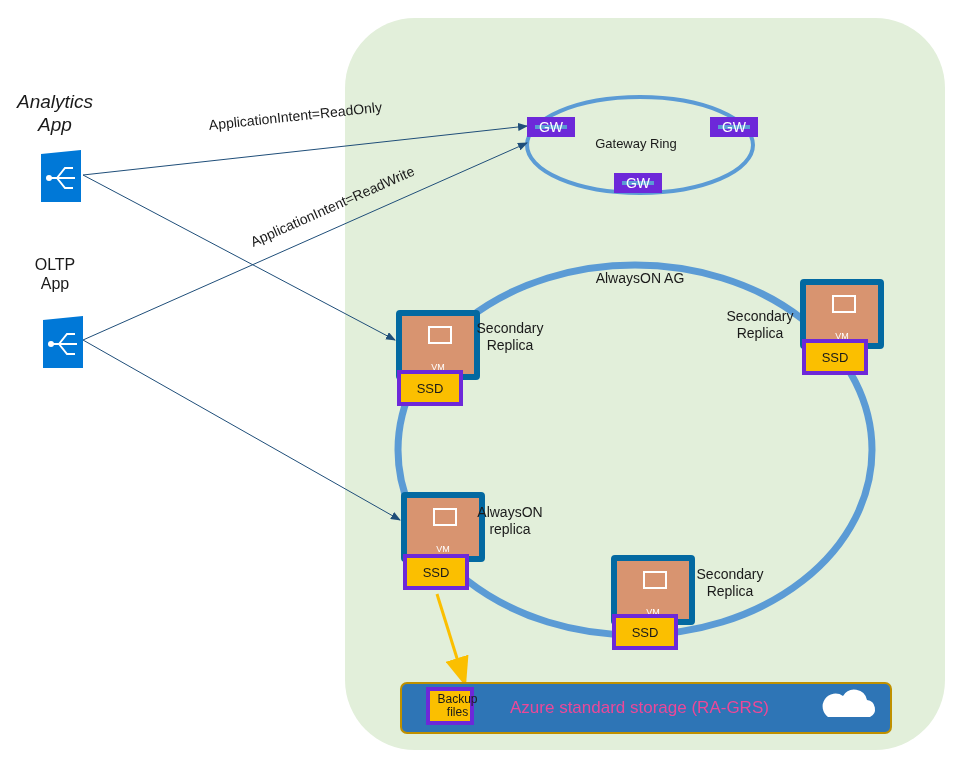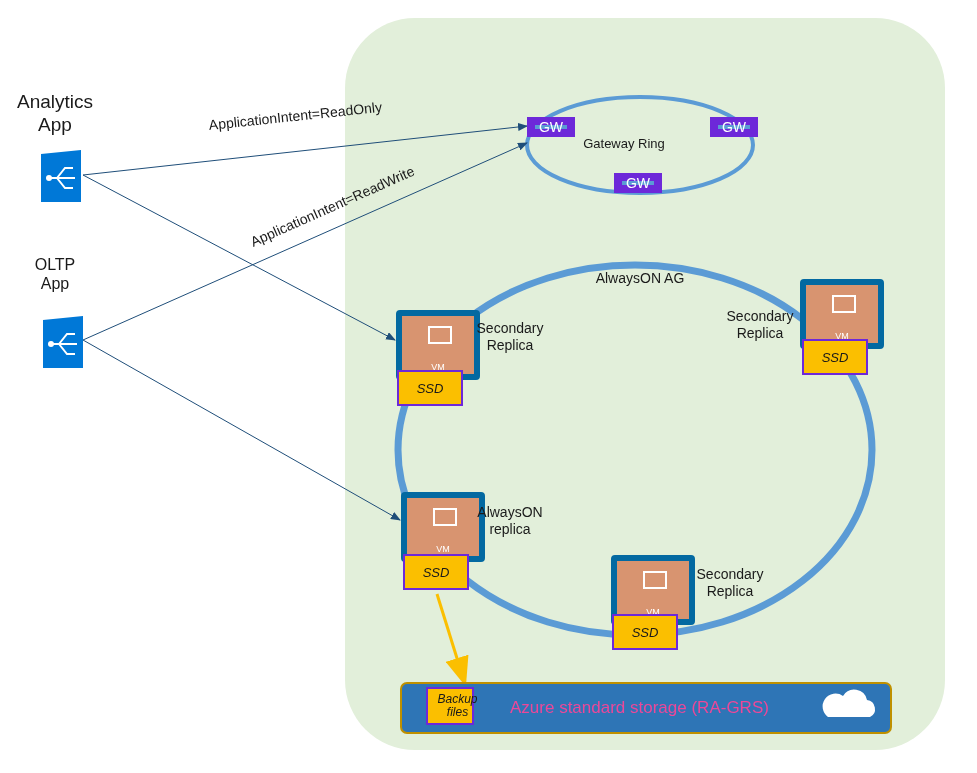--- a/index.html
+++ b/index.html
@@ -2,21 +2,21 @@
 <html><head>
 <meta charset="utf-8">
 <style>
   body { margin:0; background:#ffffff; }
   #stage { position:relative; width:977px; height:773px; overflow:hidden; font-family:"Liberation Sans", sans-serif; }
   svg { position:absolute; left:0; top:0; }
   .lbl { position:absolute; color:#1a1a1a; text-align:center; line-height:1.2; }
   .app { position:absolute; width:40px; height:52px; }
   .vm { position:absolute; width:72px; height:58px; background:#d89470; border-radius:4px; border:6px solid #0369a1; }
   .vm .vmt { position:absolute; bottom:2px; width:100%; text-align:center; color:#fff; font-size:9px; }
-  .ssd { position:absolute; width:66px; height:36px; background:#fbbf00; border:2px solid #6d28d9; box-sizing:border-box; display:flex; align-items:center; justify-content:center; font-size:13px; color:#1a1a1a;font-style:italic; }
+  .ssd { position:absolute; width:66px; height:36px; background:#fbbf00; border:4px solid #6d28d9; box-sizing:border-box; display:flex; align-items:center; justify-content:center; font-size:13px; color:#1a1a1a; }
   .gw { position:absolute; width:48px; height:20px; background:#5b9bd5; border:8px solid #6d28d9; box-sizing:border-box; color:#fff; font-size:14px; display:flex; align-items:center; justify-content:center; }
 </style>
 </head>
 <body>
 
 <div id="stage">
   <svg width="977" height="773">
     <defs>
       <marker id="ah" markerWidth="10" markerHeight="8" refX="9" refY="4" orient="auto">
           <path d="M0,0 L10,4 L0,8 z" fill="#1f4e79"></path>
@@ -31,21 +31,21 @@
     <line x1="83" y1="175" x2="527" y2="126" stroke="#1f4e79" stroke-width="1" marker-end="url(#ah)"></line>
     <line x1="83" y1="175" x2="395" y2="340" stroke="#1f4e79" stroke-width="1" marker-end="url(#ah)"></line>
     <line x1="83" y1="340" x2="527" y2="143" stroke="#1f4e79" stroke-width="1" marker-end="url(#ah)"></line>
     <line x1="83" y1="340" x2="400" y2="520" stroke="#1f4e79" stroke-width="1" marker-end="url(#ah)"></line>
     <line x1="437" y1="594" x2="465" y2="684" stroke="#fbbf00" stroke-width="3" marker-end="url(#ahy)"></line>
     <rect x="401" y="683" width="490" height="50" rx="6" fill="#2e75b6" stroke="#bf9000" stroke-width="2"></rect>
     <path d="M828,717 h42 a9,9 0 0,0 -3,-17 a13,13 0 0,0 -24,-4 a10,10 0 0,0 -15,21 z" fill="#fff"></path>
   </svg>
 
 
-  <div class="lbl" style="left:5px;top:91px;width:100px;font-size:19px;"><span>Analytics</span><br><span>App</span></div>
+  <div class="lbl" style="left:5px;top:91px;width:100px;font-size:19px;font-style:italic;"><span>Analytics</span><br><span>App</span></div>
   <svg class="app" style="left:41px;top:150px;" width="40" height="52">
       <path d="M0,4 L40,0 L40,52 L0,52 z" fill="#0078d7"></path>
       <g stroke="#fff" stroke-width="2" fill="none">
         <line x1="8" y1="28" x2="34" y2="28"></line>
         <path d="M16,28 L24,18 L32,18"></path>
         <path d="M16,28 L24,38 L32,38"></path>
       </g>
       <circle cx="8" cy="28" r="3" fill="#fff"></circle>
     </svg>
 
@@ -59,21 +59,21 @@
       </g>
       <circle cx="8" cy="28" r="3" fill="#fff"></circle>
     </svg>
 
   <div class="lbl" style="left:208px;top:117px;font-size:14px;transform:rotate(-6deg);transform-origin:left top;">ApplicationIntent=ReadOnly</div>
   <div class="lbl" style="left:248px;top:235px;font-size:14px;transform:rotate(-24deg);transform-origin:left top;">ApplicationIntent=ReadWrite</div>
 
   <div class="gw" style="left:527px;top:117px;">GW</div>
   <div class="gw" style="left:710px;top:117px;">GW</div>
   <div class="gw" style="left:614px;top:173px;">GW</div>
-  <div class="lbl" style="left:564px;top:136px;width:120px;font-size:13px;">Gateway Ring</div>
+  <div class="lbl" style="left:576px;top:136px;width:120px;font-size:13px;">Gateway Ring</div>
   <div class="lbl" style="left:580px;top:270px;width:120px;font-size:14px;">AlwaysON AG</div>
 
   <div class="vm" style="left:396px;top:310px;">
       <span style="position:absolute;left:26px;top:10px;width:20px;height:14px;border:2px solid #fff;"></span>
       <span class="vmt">VM</span>
     </div>
   <div class="ssd" style="left:397px;top:370px;">SSD</div>
   <div class="lbl" style="left:470px;top:320px;width:80px;font-size:14px;"><span>Secondary</span><br><span>Replica</span></div>
 
   <div class="vm" style="left:800px;top:279px;">

